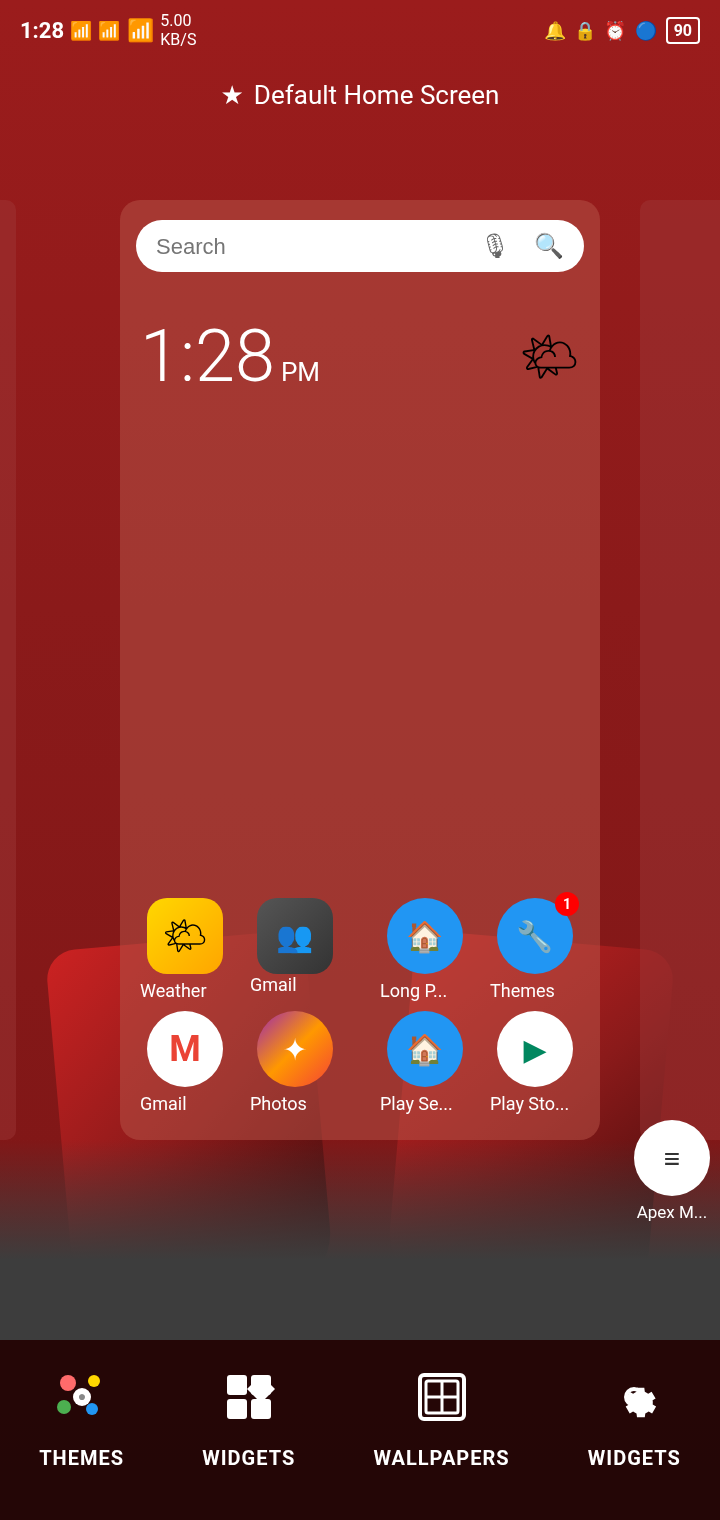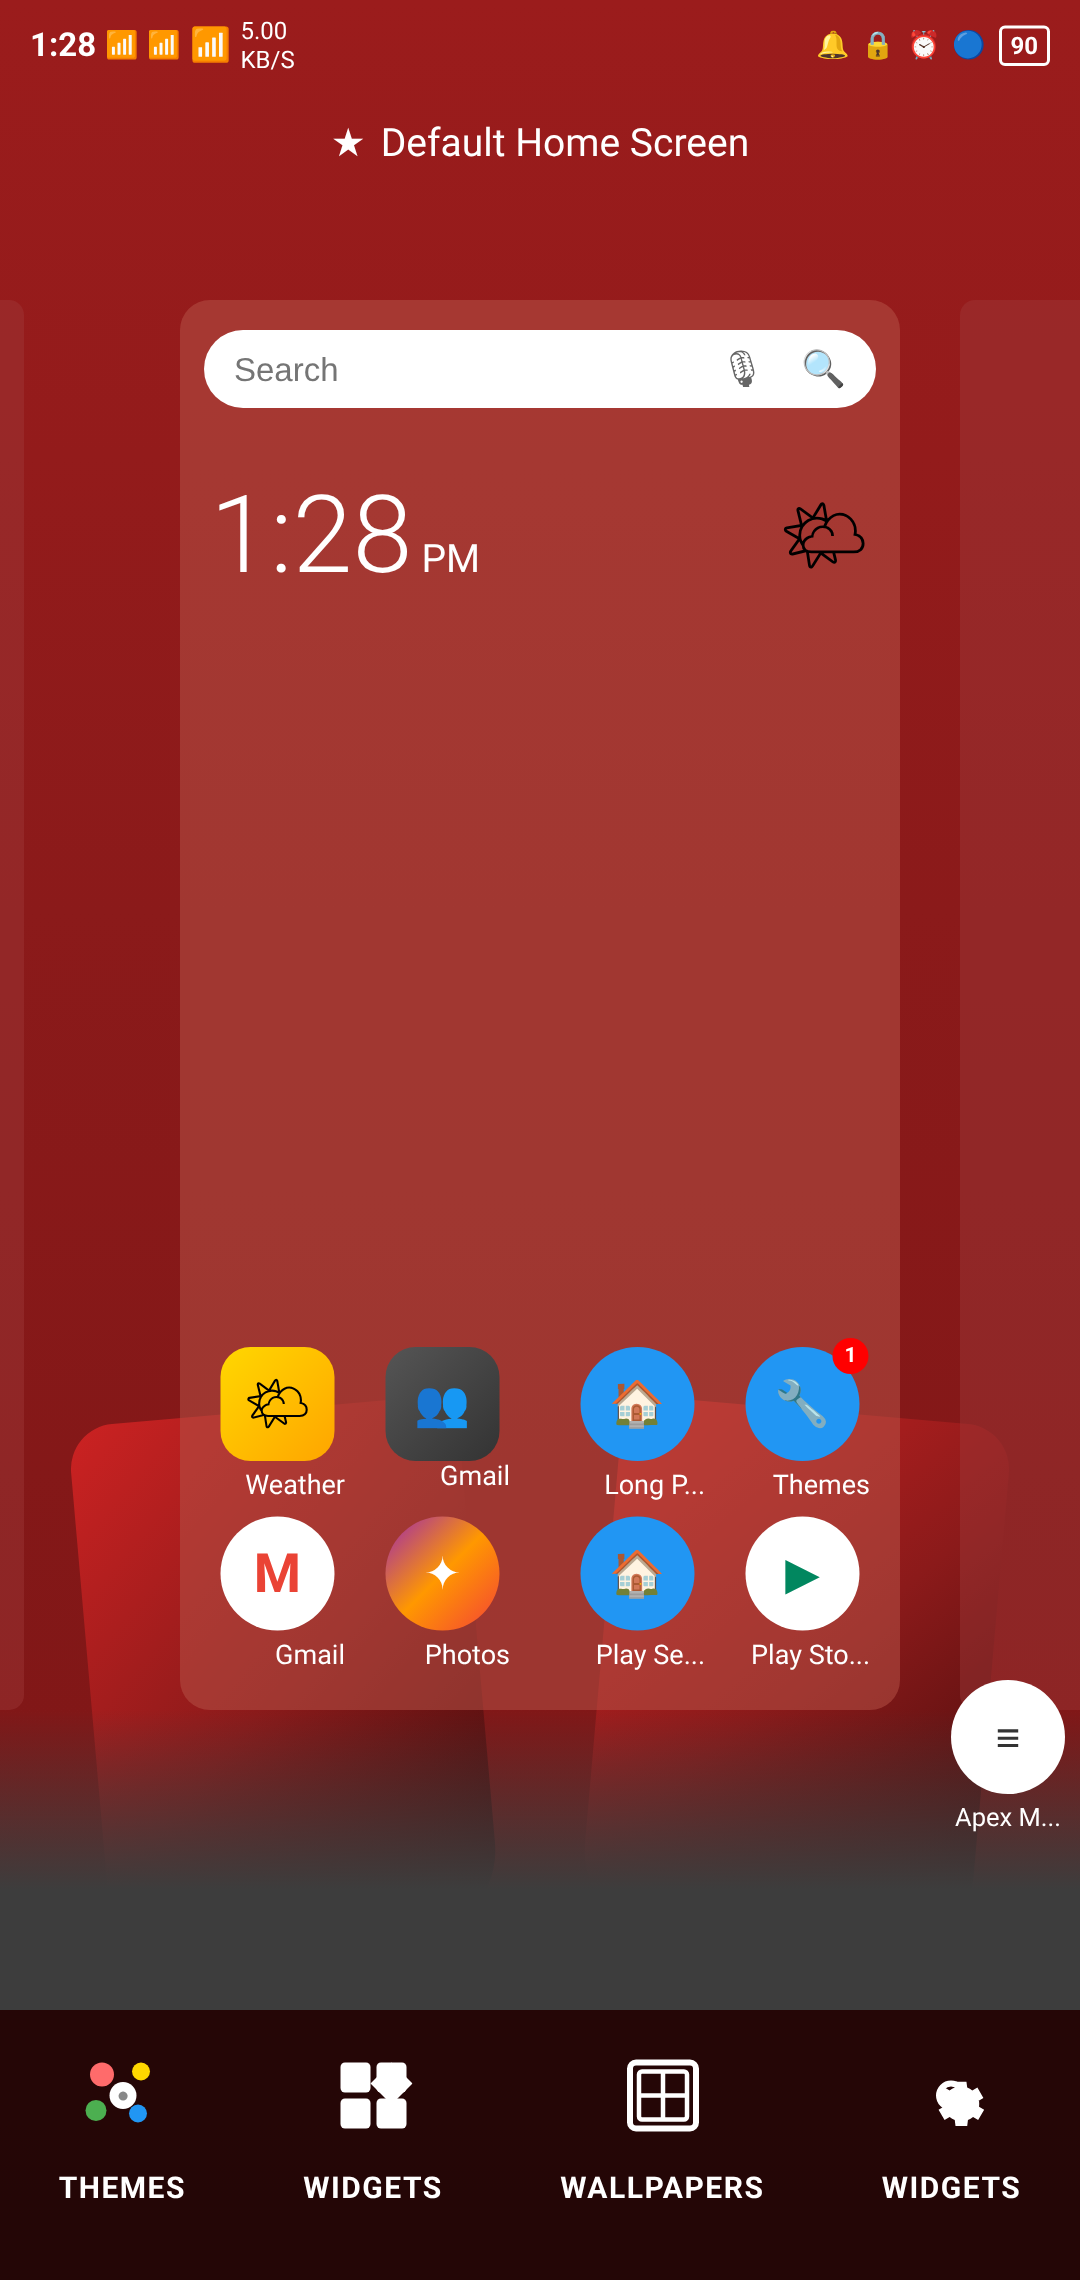--- a/index.html
+++ b/index.html
@@ -203,21 +203,21 @@
       display: flex;
       align-items: center;
       justify-content: center;
       font-size: 36px;
       position: relative;
       margin-bottom: 6px;
     }
     .app-label {
       color: white;
       font-size: 18px;
-      text-align: right;
+      text-align: left;
       white-space: nowrap;
       overflow: hidden;
       text-overflow: ellipsis;
       width: 90px;
     }
     .badge {
       position: absolute;
       top: -6px;
       right: -6px;
       background: red;

